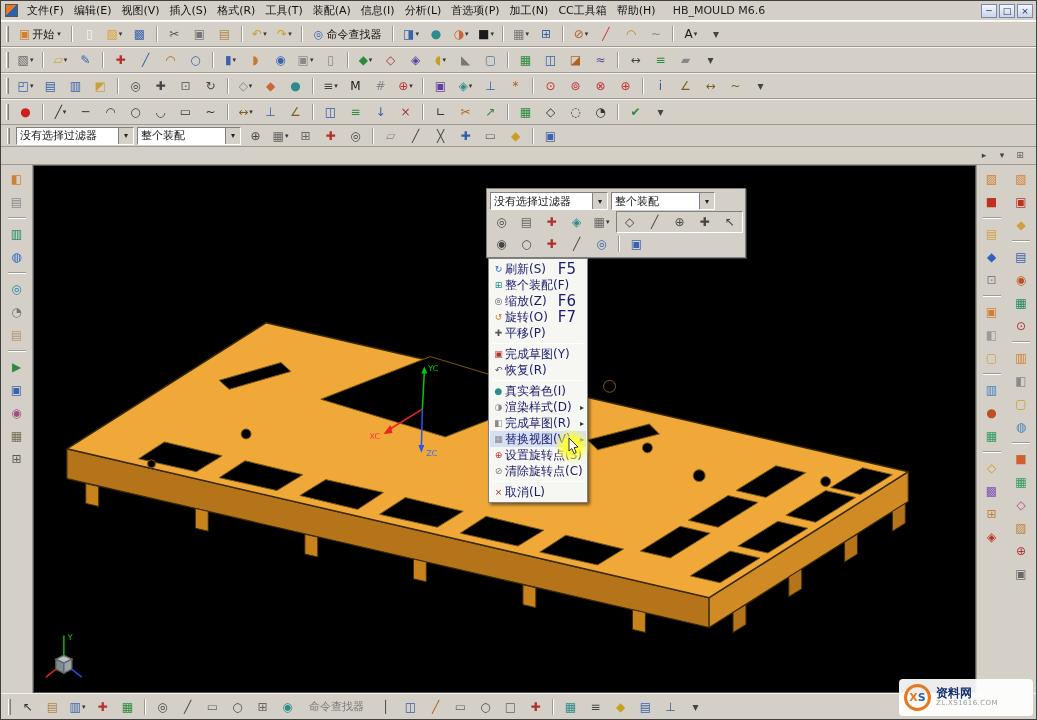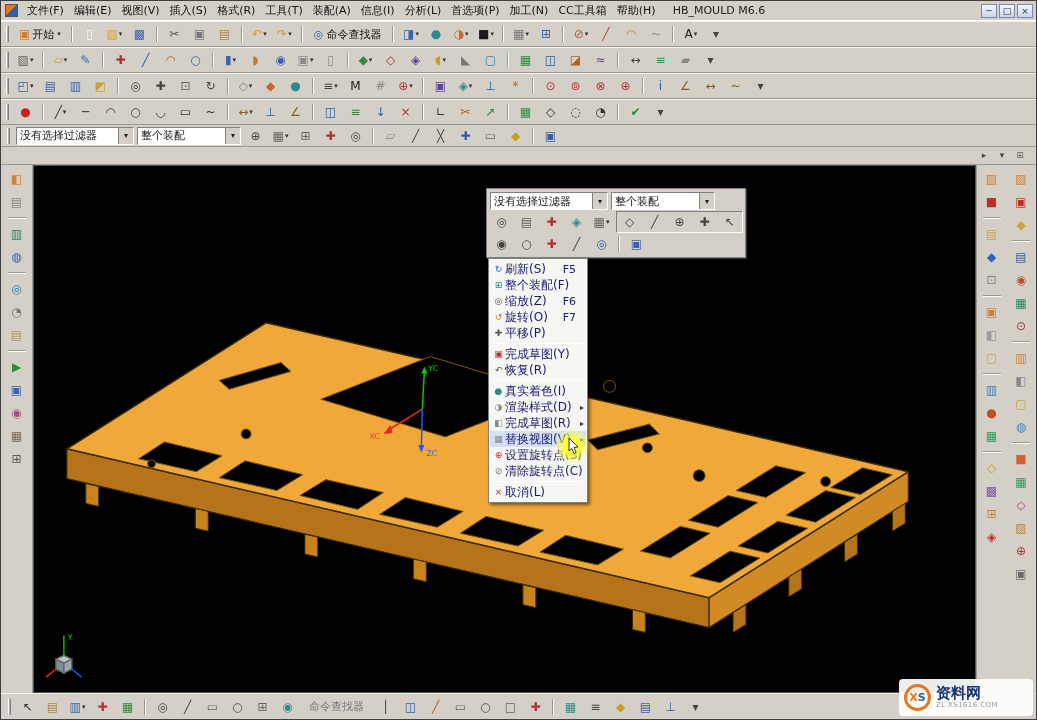--- a/index.html
+++ b/index.html
@@ -61,41 +61,41 @@
   .fp-row{display:flex;align-items:center;gap:3px;margin:1px 0}
   .fp-box{display:inline-flex;align-items:center;border:1px solid;border-color:#808080 #fff #fff #808080;padding:0 1px}
 
   
   .context-menu{position:absolute;left:454px;top:92px;width:100px;background:#f6f6f2;border:1px solid #808080;
                 box-shadow:2px 2px 3px rgba(0,0,0,.5);padding:2px 1px;z-index:6}
   .cm-item{display:flex;align-items:center;height:16px;padding:0 2px;color:#1a1a6e;cursor:default;white-space:nowrap}
   .cm-item.hl{background:#d6e0f5}
   .cm-ic{width:13px;font-size:9px;text-align:center;flex:0 0 auto}
   .cm-lb{font-size:12px}
-  .cm-sc{margin-left:auto;font-size:11px;padding-left:4px}
+  .cm-sc{margin-left:auto;font-size:15px;padding-left:4px}
   .cm-ar{width:8px;font-size:8px;color:#333;text-align:right;flex:0 0 auto}
   .cm-sep{height:1px;background:#aaa;margin:2px 3px;border-bottom:1px solid #fff}
 
   .cursor-glow{position:absolute;left:520px;top:262px;width:36px;height:36px;border-radius:50%;z-index:7;pointer-events:none;
                background:radial-gradient(circle,rgba(255,255,50,.95) 0 30%,rgba(255,255,50,0) 70%)}
   .cursor{position:absolute;left:534px;top:272px;z-index:8;pointer-events:none}
 
   
   .bottombar{height:26px;display:flex;align-items:center;gap:2px;padding:0 4px;border-top:1px solid #f4f2ee;
              background:#d4d0c8;flex:0 0 auto;overflow:hidden}
   .bb-label{color:#7a7a7a;margin:0 8px;white-space:nowrap}
 
   
   .watermark{position:absolute;right:3px;bottom:3px;width:134px;height:37px;background:rgba(255,255,255,.93);
              border-radius:4px;display:flex;align-items:center;gap:5px;padding:2px 5px;z-index:9}
   .wm-logo{width:27px;height:27px;border-radius:50%;border:3px solid #e87820;display:flex;align-items:center;
            justify-content:center;font-weight:bold;font-size:11px;flex:0 0 auto}
   .wm-x{color:#e87820}.wm-s{color:#2f5fa8}
   .wm-text{display:flex;flex-direction:column;line-height:1.1}
-  .wm-name{font-size:15px;font-weight:bold;color:#16336e}
+  .wm-name{font-size:12px;font-weight:bold;color:#16336e}
   .wm-url{font-size:7px;color:#999;letter-spacing:.4px}
 </style>
 </head>
 <body>
 
 <div class="app">
 
   <div class="menubar">
     <span class="app-logo"></span>
     <span class="menus">

